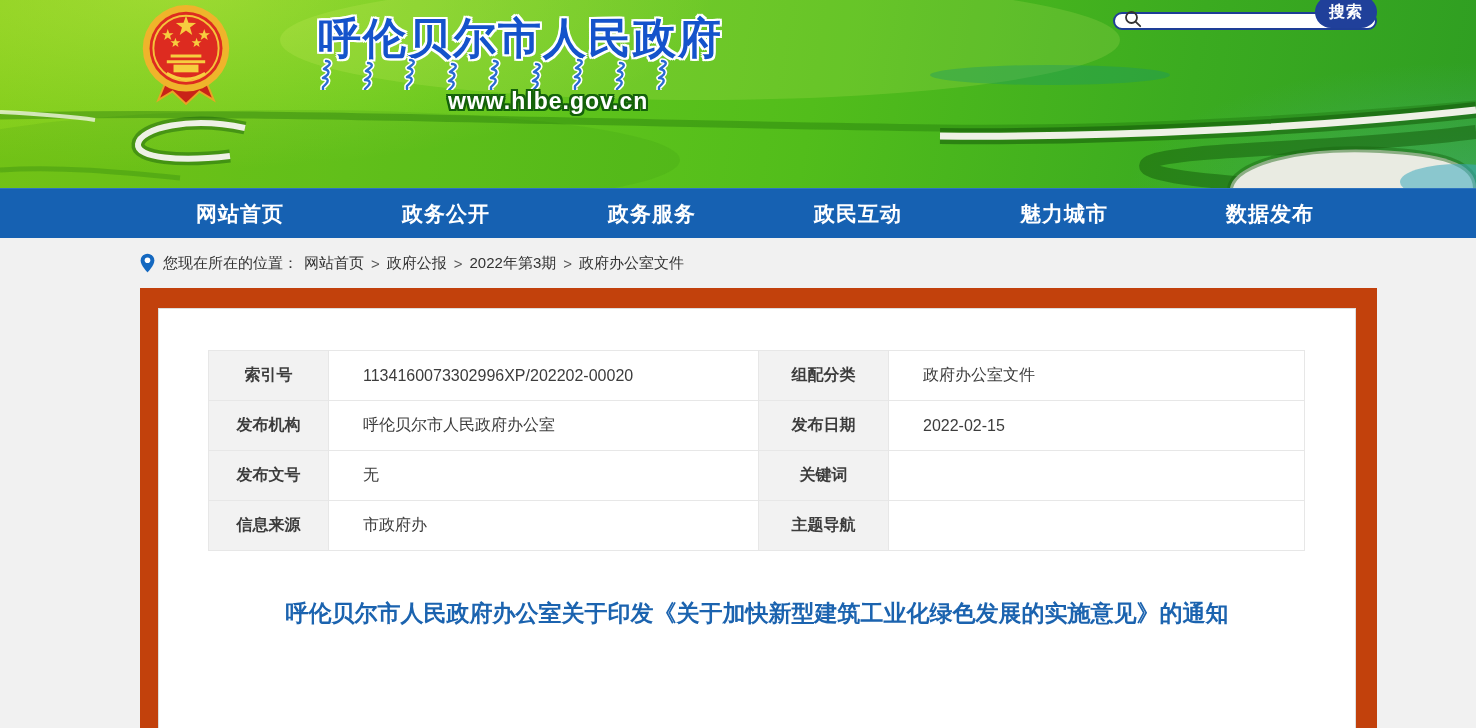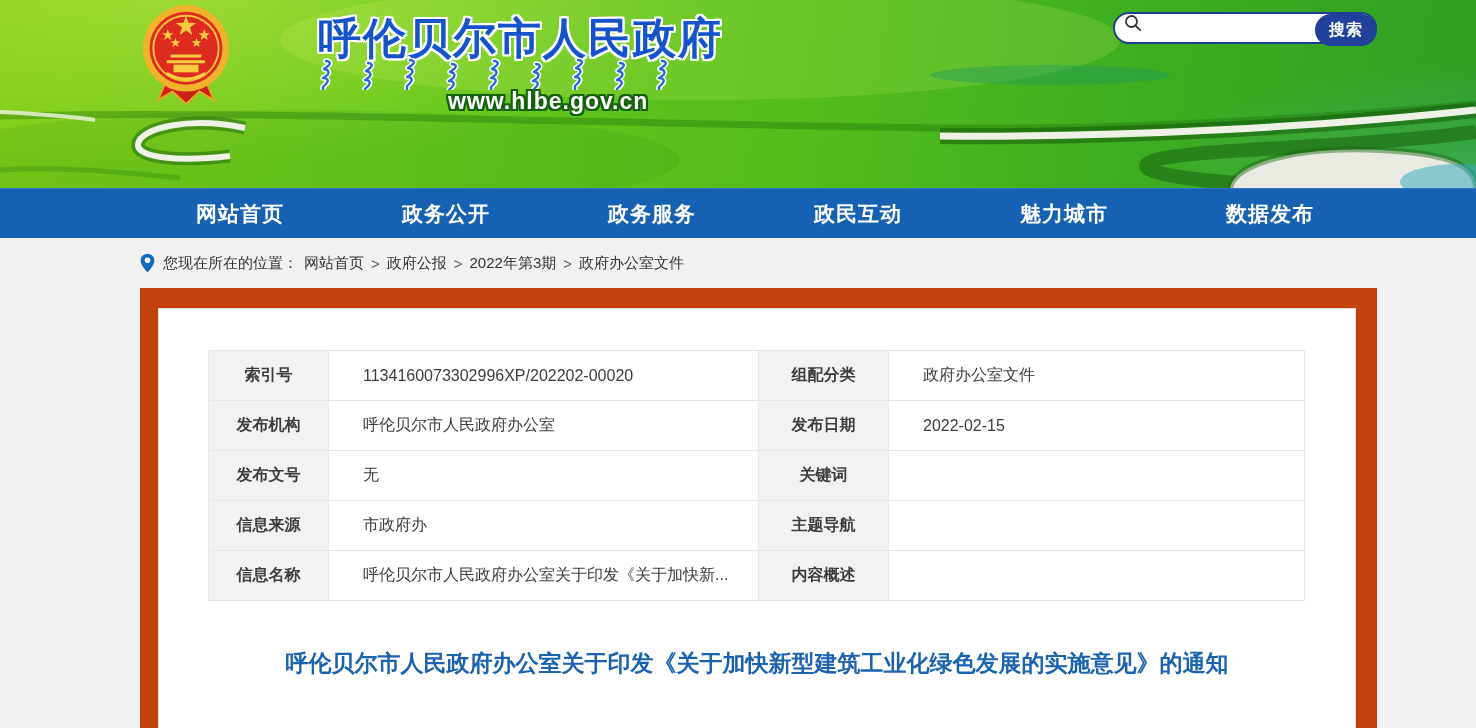--- a/index.html
+++ b/index.html
@@ -18,23 +18,23 @@
   .emblem { display:block; width:96px; height:108px; }
   .brand-text { position:relative; display:block; width:420px; }
   .site-title { position:absolute; left:84px; top:8px; white-space:nowrap;
     font-size:43px; font-weight:bold; letter-spacing:2px; color:#1453cb;
     text-shadow:-2px -2px 0 #fff,2px -2px 0 #fff,-2px 2px 0 #fff,2px 2px 0 #fff,0 -2px 0 #fff,0 2px 0 #fff,-2px 0 0 #fff,2px 0 0 #fff; }
   .mongolian { position:absolute; left:84px; top:56px; }
   .site-url { position:absolute; left:190px; top:86px; white-space:nowrap;
     font-size:23px; font-weight:bold; letter-spacing:1px; color:#ffffff;
     text-shadow:-2px -2px 0 #14610a,2px -2px 0 #14610a,-2px 2px 0 #14610a,2px 2px 0 #14610a,0 -2px 0 #14610a,0 2px 0 #14610a,-2px 0 0 #14610a,2px 0 0 #14610a;padding-left:24px; }
 
-  .search { position:absolute; left:1113px; top:12px; width:264px; height:32px;
+  .search { position:absolute; left:1113px; top:12px; width:264px; height:18px;
     background:#ffffff; border-radius:16px; border:2px solid #1e3e96;
-    display:flex; align-items:flex-start; }
+    display:flex; align-items:flex-end; }
   .search-icon { margin-left:9px; width:18px; height:18px; flex:0 0 auto; }
   .search-input { flex:1 1 auto; min-width:0; height:24px; border:none; outline:none;
     background:transparent; font-size:15px; padding:0 6px; }
   .search-button { flex:0 0 auto; width:62px; height:32px; margin-right:-2px;
     border:none; border-radius:16px; background:#20409a; color:#ffffff;
     font-size:16px; font-weight:bold; letter-spacing:1px; cursor:pointer;
     font-family:"Liberation Sans", sans-serif; }
 
   
   .main-nav { position:absolute; left:0; top:188px; width:1476px; height:50px;
@@ -203,26 +203,20 @@
             <td class="val val1">无</td>
             <td class="lbl lbl2">关键词</td>
             <td class="val val2"></td>
           </tr>
           <tr>
             <td class="lbl">信息来源</td>
             <td class="val val1">市政府办</td>
             <td class="lbl lbl2">主题导航</td>
             <td class="val val2"></td>
           </tr>
-          <tr>
-            <td class="lbl">信息名称</td>
-            <td class="val val1">呼伦贝尔市人民政府办公室关于印发《关于加快新...</td>
-            <td class="lbl lbl2">内容概述</td>
-            <td class="val val2"></td>
-          </tr>
         </tbody>
       </table>
 
       <h1 class="article-title">呼伦贝尔市人民政府办公室关于印发《关于加快新型建筑工业化绿色发展的实施意见》的通知</h1>
 
     </div>
   </main>
 
 </div>
 

